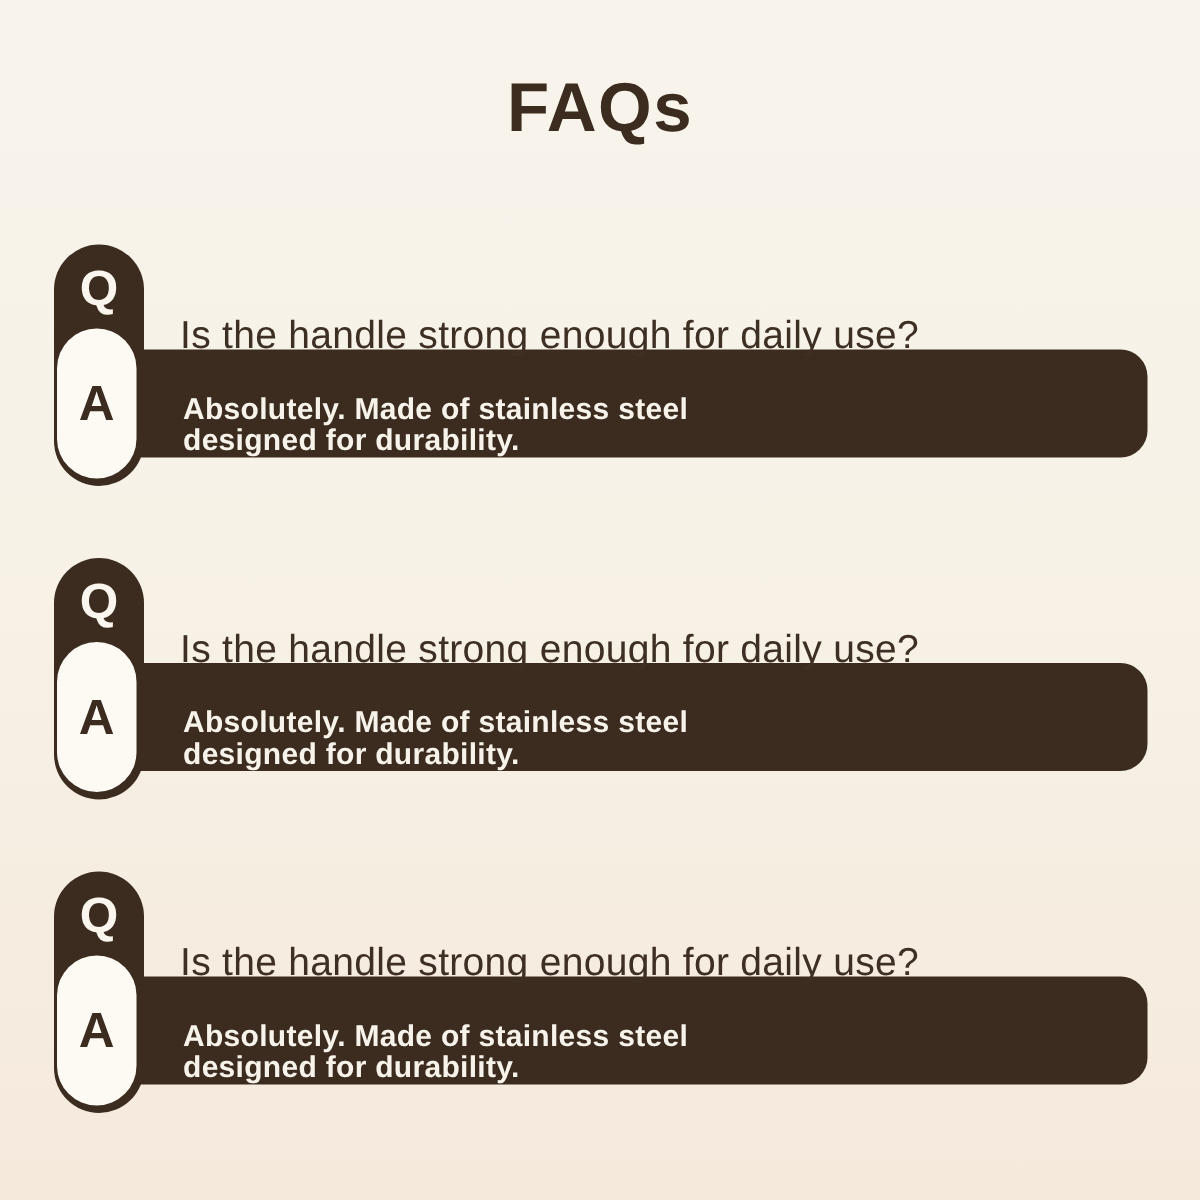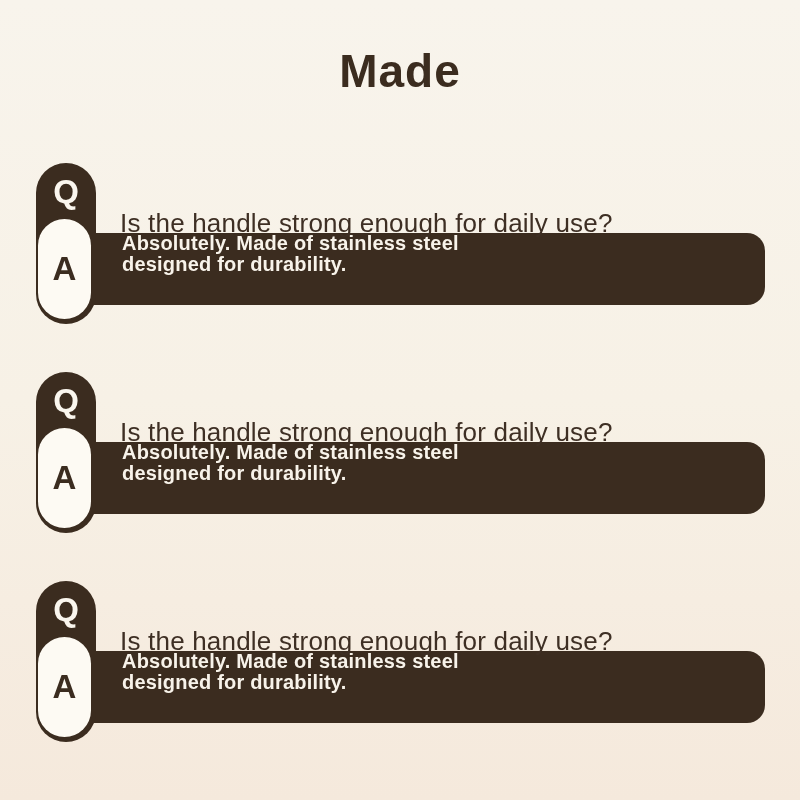--- a/index.html
+++ b/index.html
@@ -38,21 +38,21 @@
 
   .answer-bar {
     position: absolute;
     left: 60px;
     top: 70px;
     width: 705px;
     height: 72px;
     background: #3b2c1f;
     border-radius: 18px;
     display: flex;
-    align-items: flex-start;
+    align-items: flex-end;
     padding-left: 62px;
   }
   .answer-text {
     color: #f8f3ea;
     font-size: 20px;
     font-weight: 700;
     line-height: 21px;
     letter-spacing: 0.2px;
   }
   .question {
@@ -103,21 +103,21 @@
     color: #3b2c1f;
     font-size: 33px;
     font-weight: 800;
   }
 </style>
 </head>
 <body>
 
 <div class="canvas">
 
-  <h1 class="page-title">Made</h1>
+  <h1 class="page-title">FAQs</h1>
 
   <section class="faq b1">
     <div class="answer-bar">
       <div class="answer-text">
         <div>Absolutely. Made of stainless steel</div>
         <div>designed for durability.</div>
       </div>
     </div>
     <div class="question">Is the handle strong enough for daily use?</div>
     <div class="pill">

